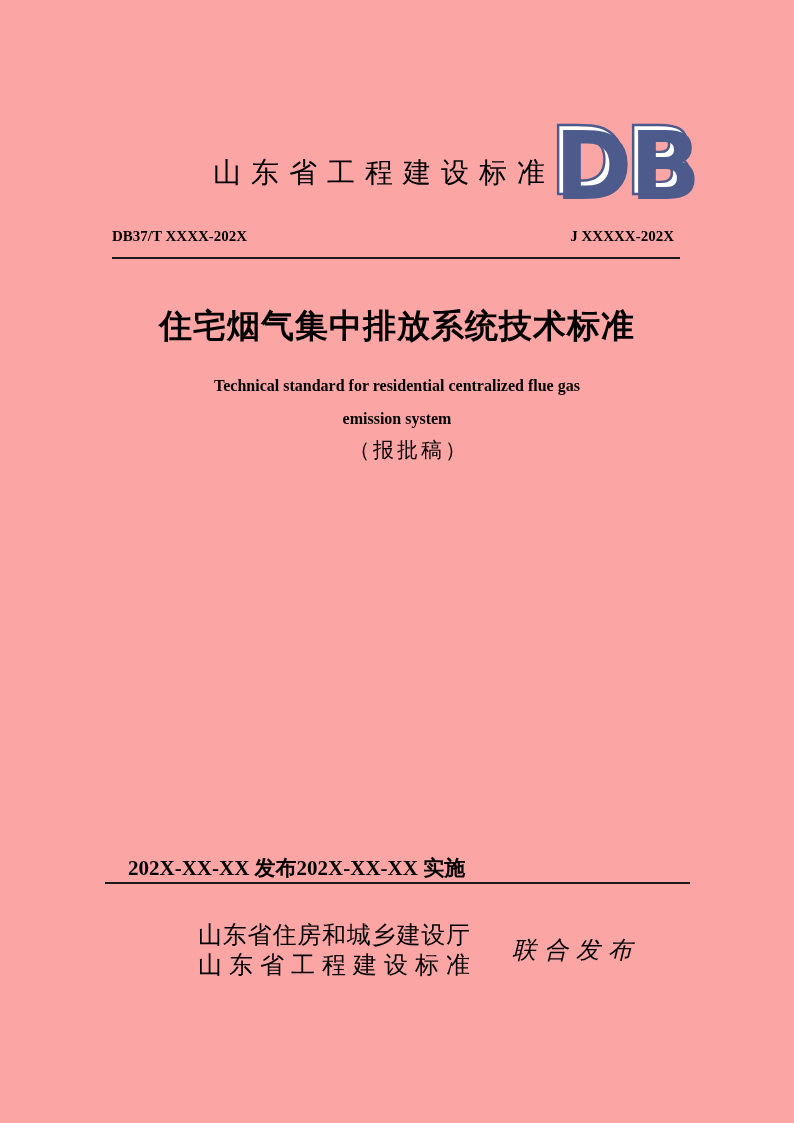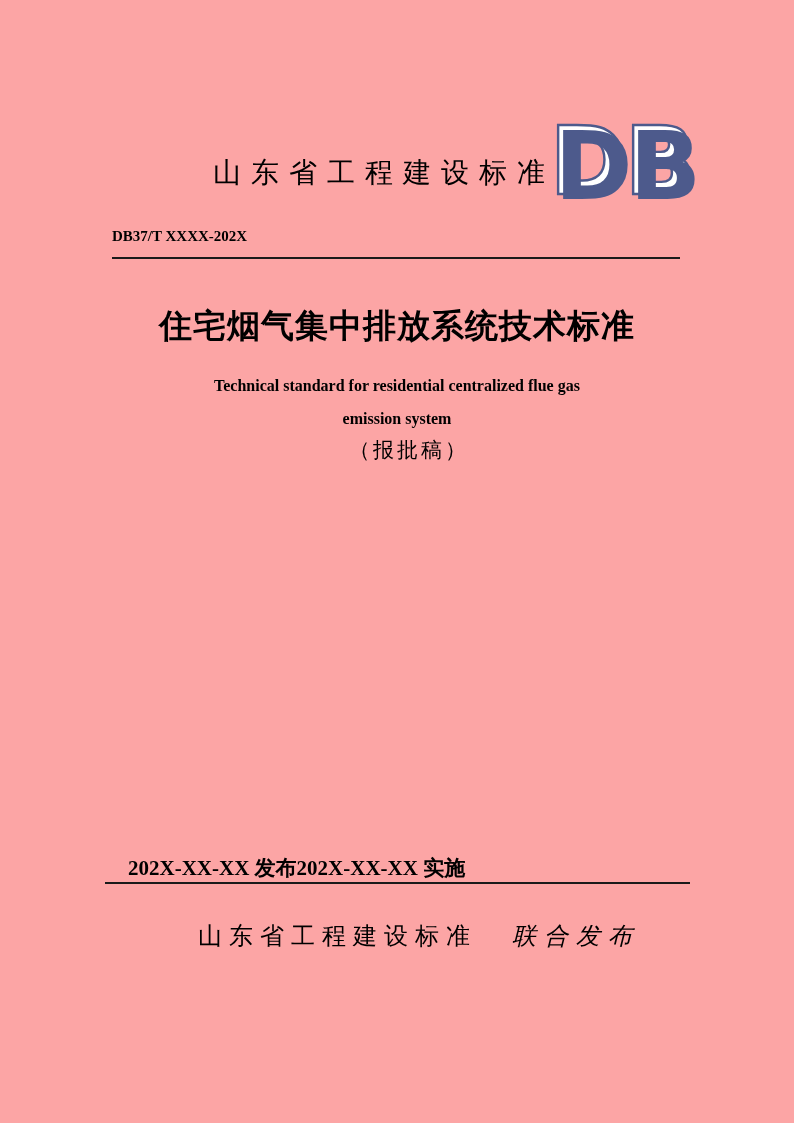--- a/index.html
+++ b/index.html
@@ -144,20 +144,21 @@
 
   <svg class="db-logo" viewBox="0 0 150 100" aria-hidden="true">
     <g font-family="'DejaVu Sans', sans-serif" font-weight="bold" font-size="96" letter-spacing="-3">
       <text x="1" y="86" fill="#ffffff" stroke="#4d5a8c" stroke-width="2.5">DB</text>
       <text x="6" y="91" fill="#4d5a8c">DB</text>
     </g>
   </svg>
 
   <div class="doc-numbers">
     <span>DB37/T XXXX-202X</span>
+    <span>J XXXXX-202X</span>
   </div>
 
   <div class="rule-top"></div>
 
   <div class="main-title-zh">住宅烟气集中排放系统技术标准</div>
 
   <div class="main-title-en">
     <div>Technical standard for residential centralized flue gas</div>
     <div>emission system</div>
   </div>
@@ -166,18 +167,19 @@
 
   <div class="dates-row">
     <span>202X-XX-XX 发布</span>
     <span>202X-XX-XX 实施</span>
   </div>
 
   <div class="rule-bottom"></div>
 
   <div class="publishers">
     <div class="publisher-col">
+      <div class="publisher-line">山东省住房和城乡建设厅</div>
       <div class="publisher-line">山东省工程建设标准</div>
     </div>
     <div class="joint-release">联合发布</div>
   </div>
 
 </div>
 
 </body></html>

